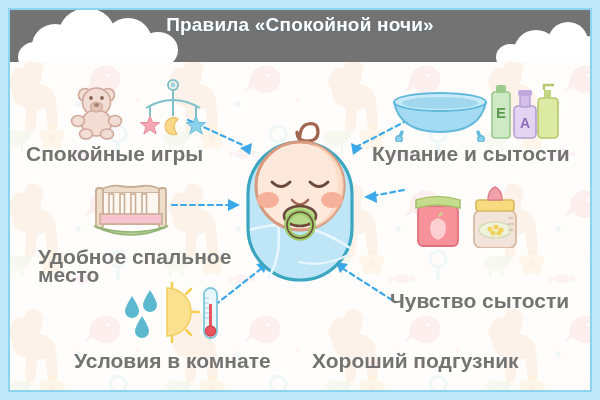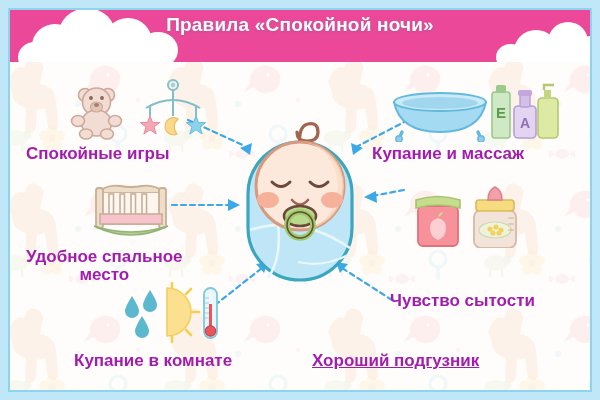--- a/index.html
+++ b/index.html
@@ -34,21 +34,21 @@
     border: 2px solid #8fd4ee;
     z-index: 61;
     pointer-events: none;
   }
 
   
   .header {
     position: absolute;
     left: 0; top: 0;
     width: 600px; height: 62px;
-    background: #ec4899;
+    background: #737373;
     overflow: hidden;
     z-index: 20;
   }
   .title {
     position: absolute;
     left: 0; top: 14px;
     width: 600px;
     text-align: center;
     color: #ffffff;
     font-size: 19px;
@@ -74,22 +74,22 @@
   .bg-pattern {
     position: absolute;
     left: -20px; top: -20px;
     width: 640px; height: 380px;
     opacity: .5;
   }
 
   
   .label {
     position: absolute;
-    color: #a21caf;
-    font-size: 17px;
+    color: #737373;
+    font-size: 21px;
     font-weight: bold;
     line-height: 18px;
     z-index: 40;
     white-space: pre-line;
   }
 
   
   .icon { position: absolute; z-index: 35; }
 
   
@@ -333,30 +333,30 @@
 
       <ellipse cx="62" cy="104" rx="16" ry="10" fill="#b9da8a" stroke="#6b4a3c" stroke-width="2.6"></ellipse>
       <circle cx="62" cy="113" r="13" fill="none" stroke="#6b4a3c" stroke-width="2.8"></circle>
       <circle cx="62" cy="113" r="13" fill="none" stroke="#9ccb6a" stroke-width="5.6"></circle>
       <circle cx="62" cy="113" r="13" fill="none" stroke="#6b4a3c" stroke-width="1.6"></circle>
     </svg>
   </div>
 
   <div class="label" style="left:26px; top:145px;">Спокойные игры</div>
 
-  <div class="label" style="left:26px; top:248px;text-align:center;">Удобное спальное
+  <div class="label" style="left:38px; top:248px;">Удобное спальное
 место</div>
 
-  <div class="label" style="left:74px; top:352px;">Купание в комнате</div>
-
-  <div class="label" style="left:372px; top:145px;">Купание и массаж</div>
+  <div class="label" style="left:74px; top:352px;">Условия в комнате</div>
+
+  <div class="label" style="left:372px; top:145px;">Купание и сытости</div>
 
   <div class="label" style="left:390px; top:248px;margin-top:44px;">Чувство сытости</div>
 
-  <div class="label" style="left:312px; top:352px;text-decoration:underline;">Хороший подгузник</div>
+  <div class="label" style="left:312px; top:352px;">Хороший подгузник</div>
 
   <div class="header">
 
     <div class="cloudgroup" style="left:18px; top:6px;">
       <div class="cloud" style="left:0px;  top:36px; width:34px; height:30px;"></div>
       <div class="cloud" style="left:14px; top:18px; width:46px; height:44px;"></div>
       <div class="cloud" style="left:40px; top:2px;  width:58px; height:56px;"></div>
       <div class="cloud" style="left:86px; top:12px; width:48px; height:48px;"></div>
       <div class="cloud" style="left:120px;top:26px; width:40px; height:36px;"></div>
       <div class="cloud" style="left:30px; top:40px; width:120px;height:30px; border-radius:18px;"></div>

